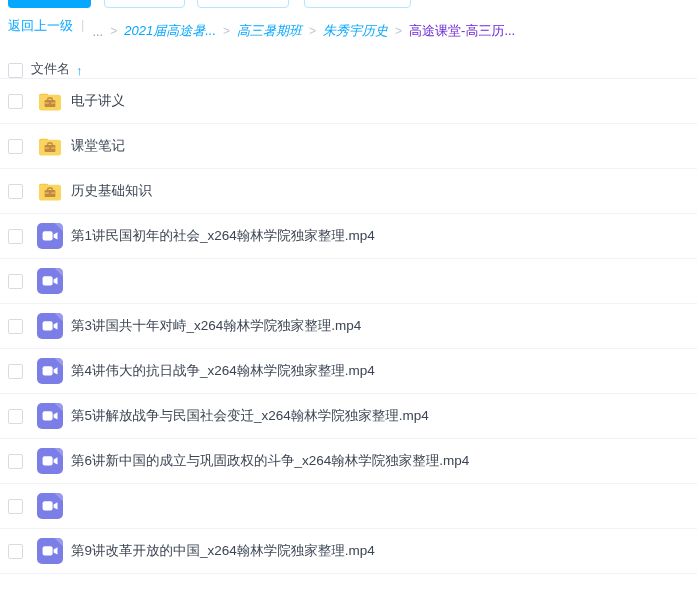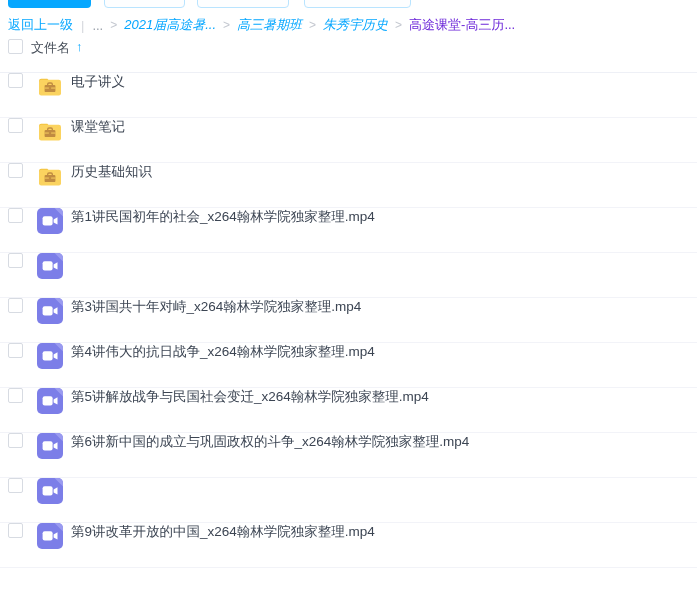--- a/index.html
+++ b/index.html
@@ -12,43 +12,43 @@
   .toolbar-clip{position:relative;height:9px;overflow:hidden;}
   .tb-btn{position:absolute;top:-20px;height:28px;border-radius:4px;box-sizing:border-box;}
   .tb-btn.primary{background:var(--accent-blue,#06a7ff);border:none;}
   .tb-btn.outline{background:#fdfeff;border:1px solid #b9e4ff;}
   .tb-btn:nth-child(1){left:8px;width:83px;}
   .tb-btn:nth-child(2){left:104px;width:81px;}
   .tb-btn:nth-child(3){left:197px;width:92px;}
   .tb-btn:nth-child(4){left:304px;width:107px;}
   
   .breadcrumb{
-    display:flex;align-items:center;height:28px;margin-top:2px;
+    display:flex;height:28px;margin-top:8px;
     padding-left:8px;font-size:13px;white-space:nowrap;color:#4a525e;
   }
   .bc-back{color:var(--accent-blue,#06a7ff);cursor:pointer;}
   .bc-pipe{color:#d4d7dd;margin:0 8px;}
   .bc-sep{color:#c3c7cf;margin:0 7px;font-size:12px;}
   .bc-item.link{color:var(--accent-blue,#06a7ff);cursor:pointer;font-style:italic;}
   .bc-item.ellipsis{color:#9aa1ab;cursor:pointer;}
   .bc-item.current{color:#6d28d9;}
   
   .list-header{
-    display:flex;align-items:flex-start;height:33px;padding-left:8px;
+    display:flex;align-items:flex-end;height:33px;padding-left:8px;
     border-bottom:1px solid #eef0f6;font-size:13px;color:#464e59;
   }
   .checkbox{
     width:13px;height:13px;border:1px solid #d7dbe2;border-radius:2px;
     background:#fff;flex:0 0 auto;cursor:pointer;
   }
   .col-label{margin-left:8px;cursor:pointer;}
   .sort-arrow{color:var(--accent-blue,#06a7ff);font-weight:bold;margin-left:6px;font-size:13px;cursor:pointer;}
   
   .file-row{
-    display:flex;height:44px;padding-left:8px;
+    display:flex;align-items:center;height:44px;padding-left:8px;
     border-bottom:1px solid #f2f3f8;cursor:pointer;
   }
   .icon-holder{margin-left:14px;width:26px;height:26px;flex:0 0 auto;display:flex;align-items:center;}
   .file-name{margin-left:8px;font-size:13.5px;color:#3c4553;white-space:nowrap;}
 </style>
 </head>
 <body>
 
 <div class="toolbar-clip" id="toolbar">
     <div class="tb-btn primary"></div>

